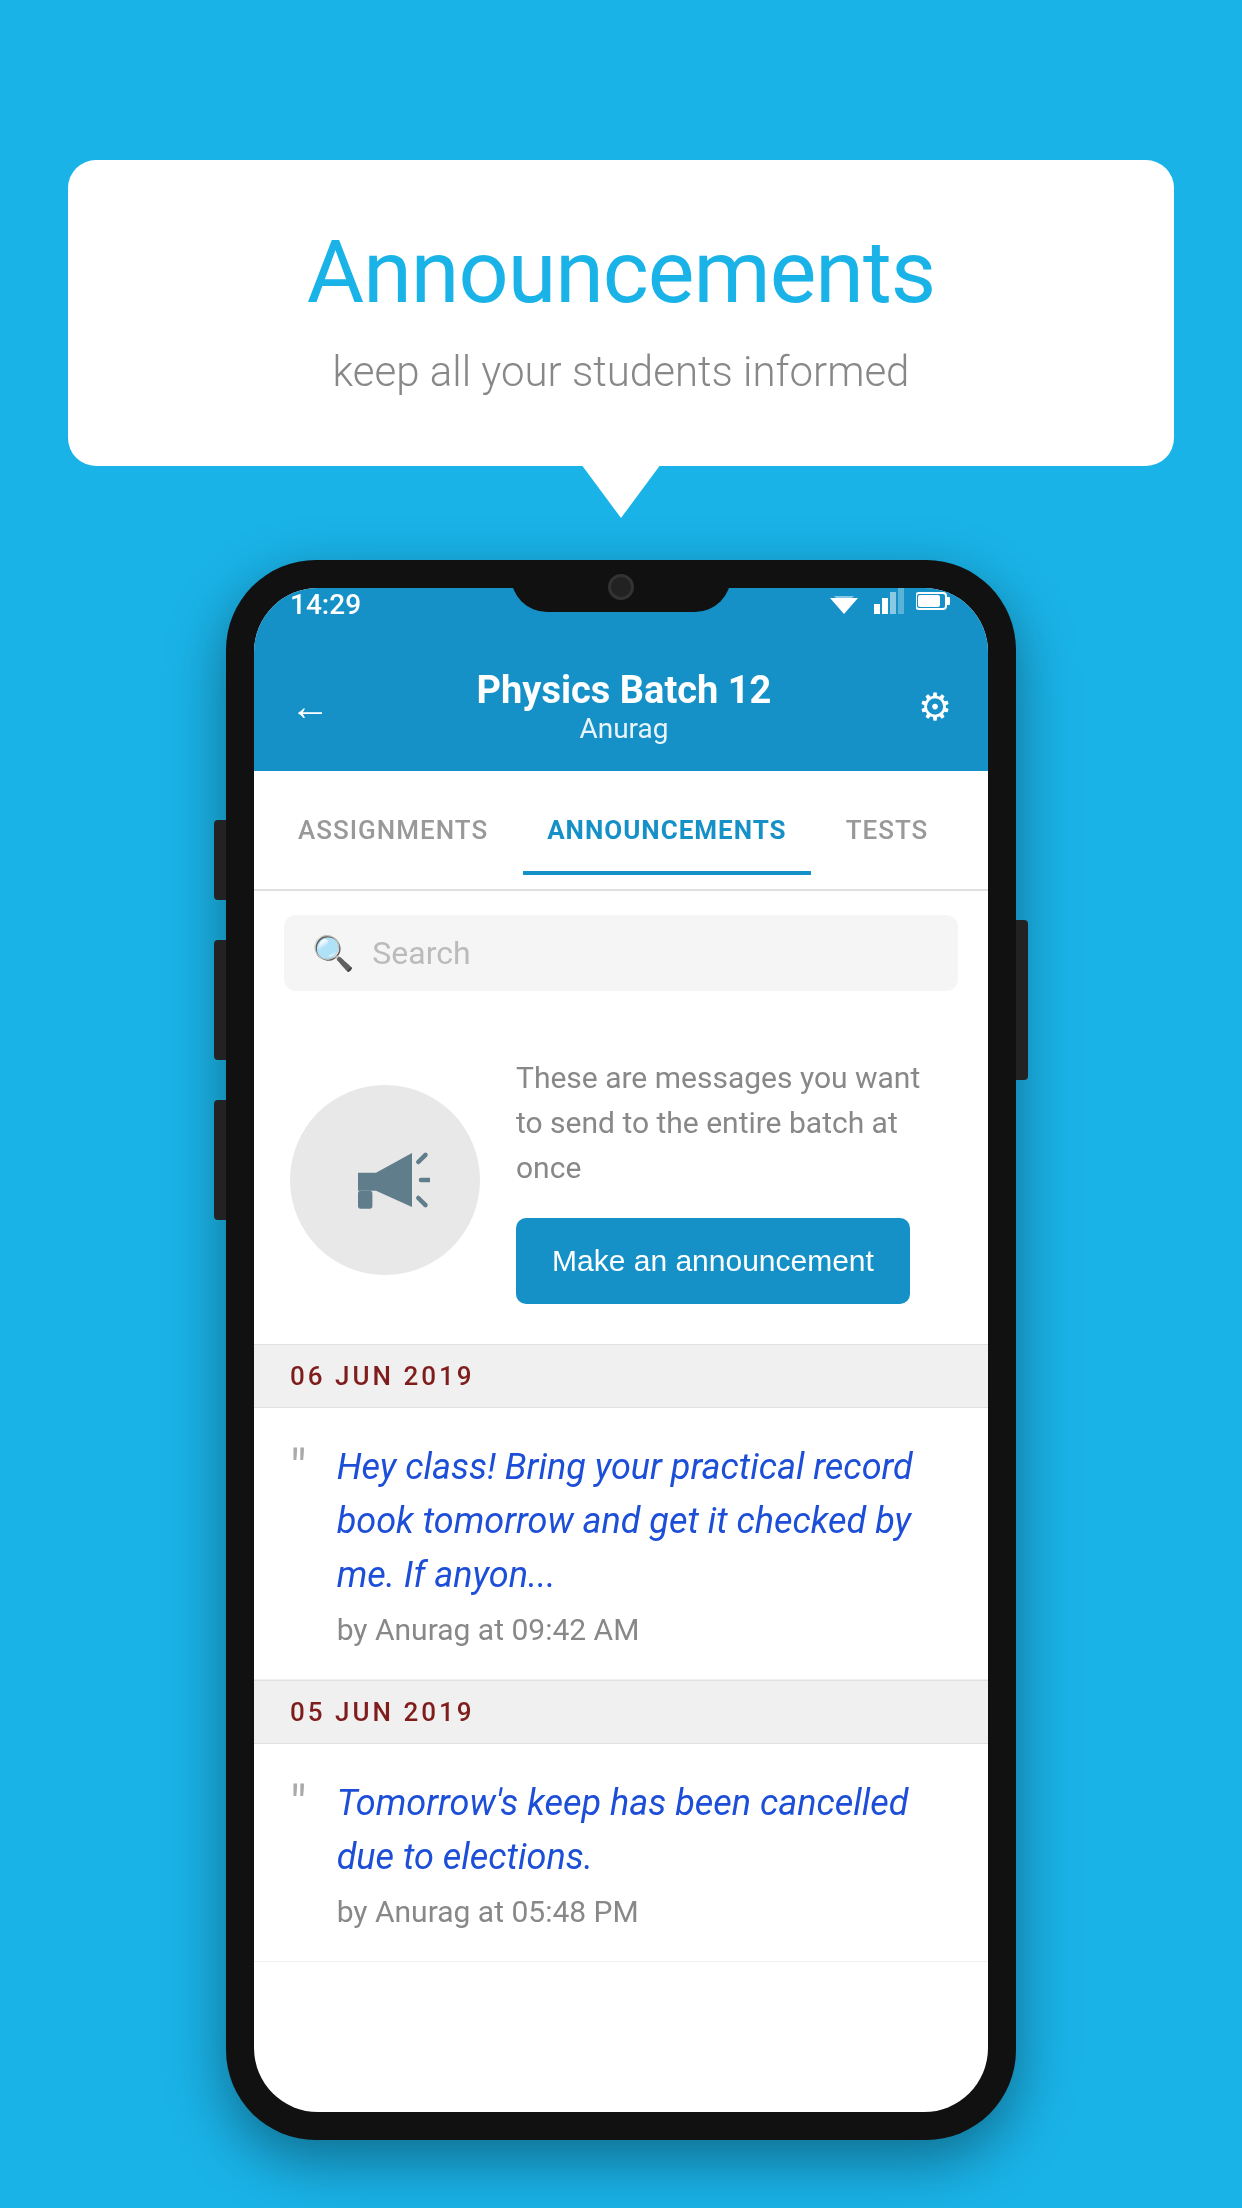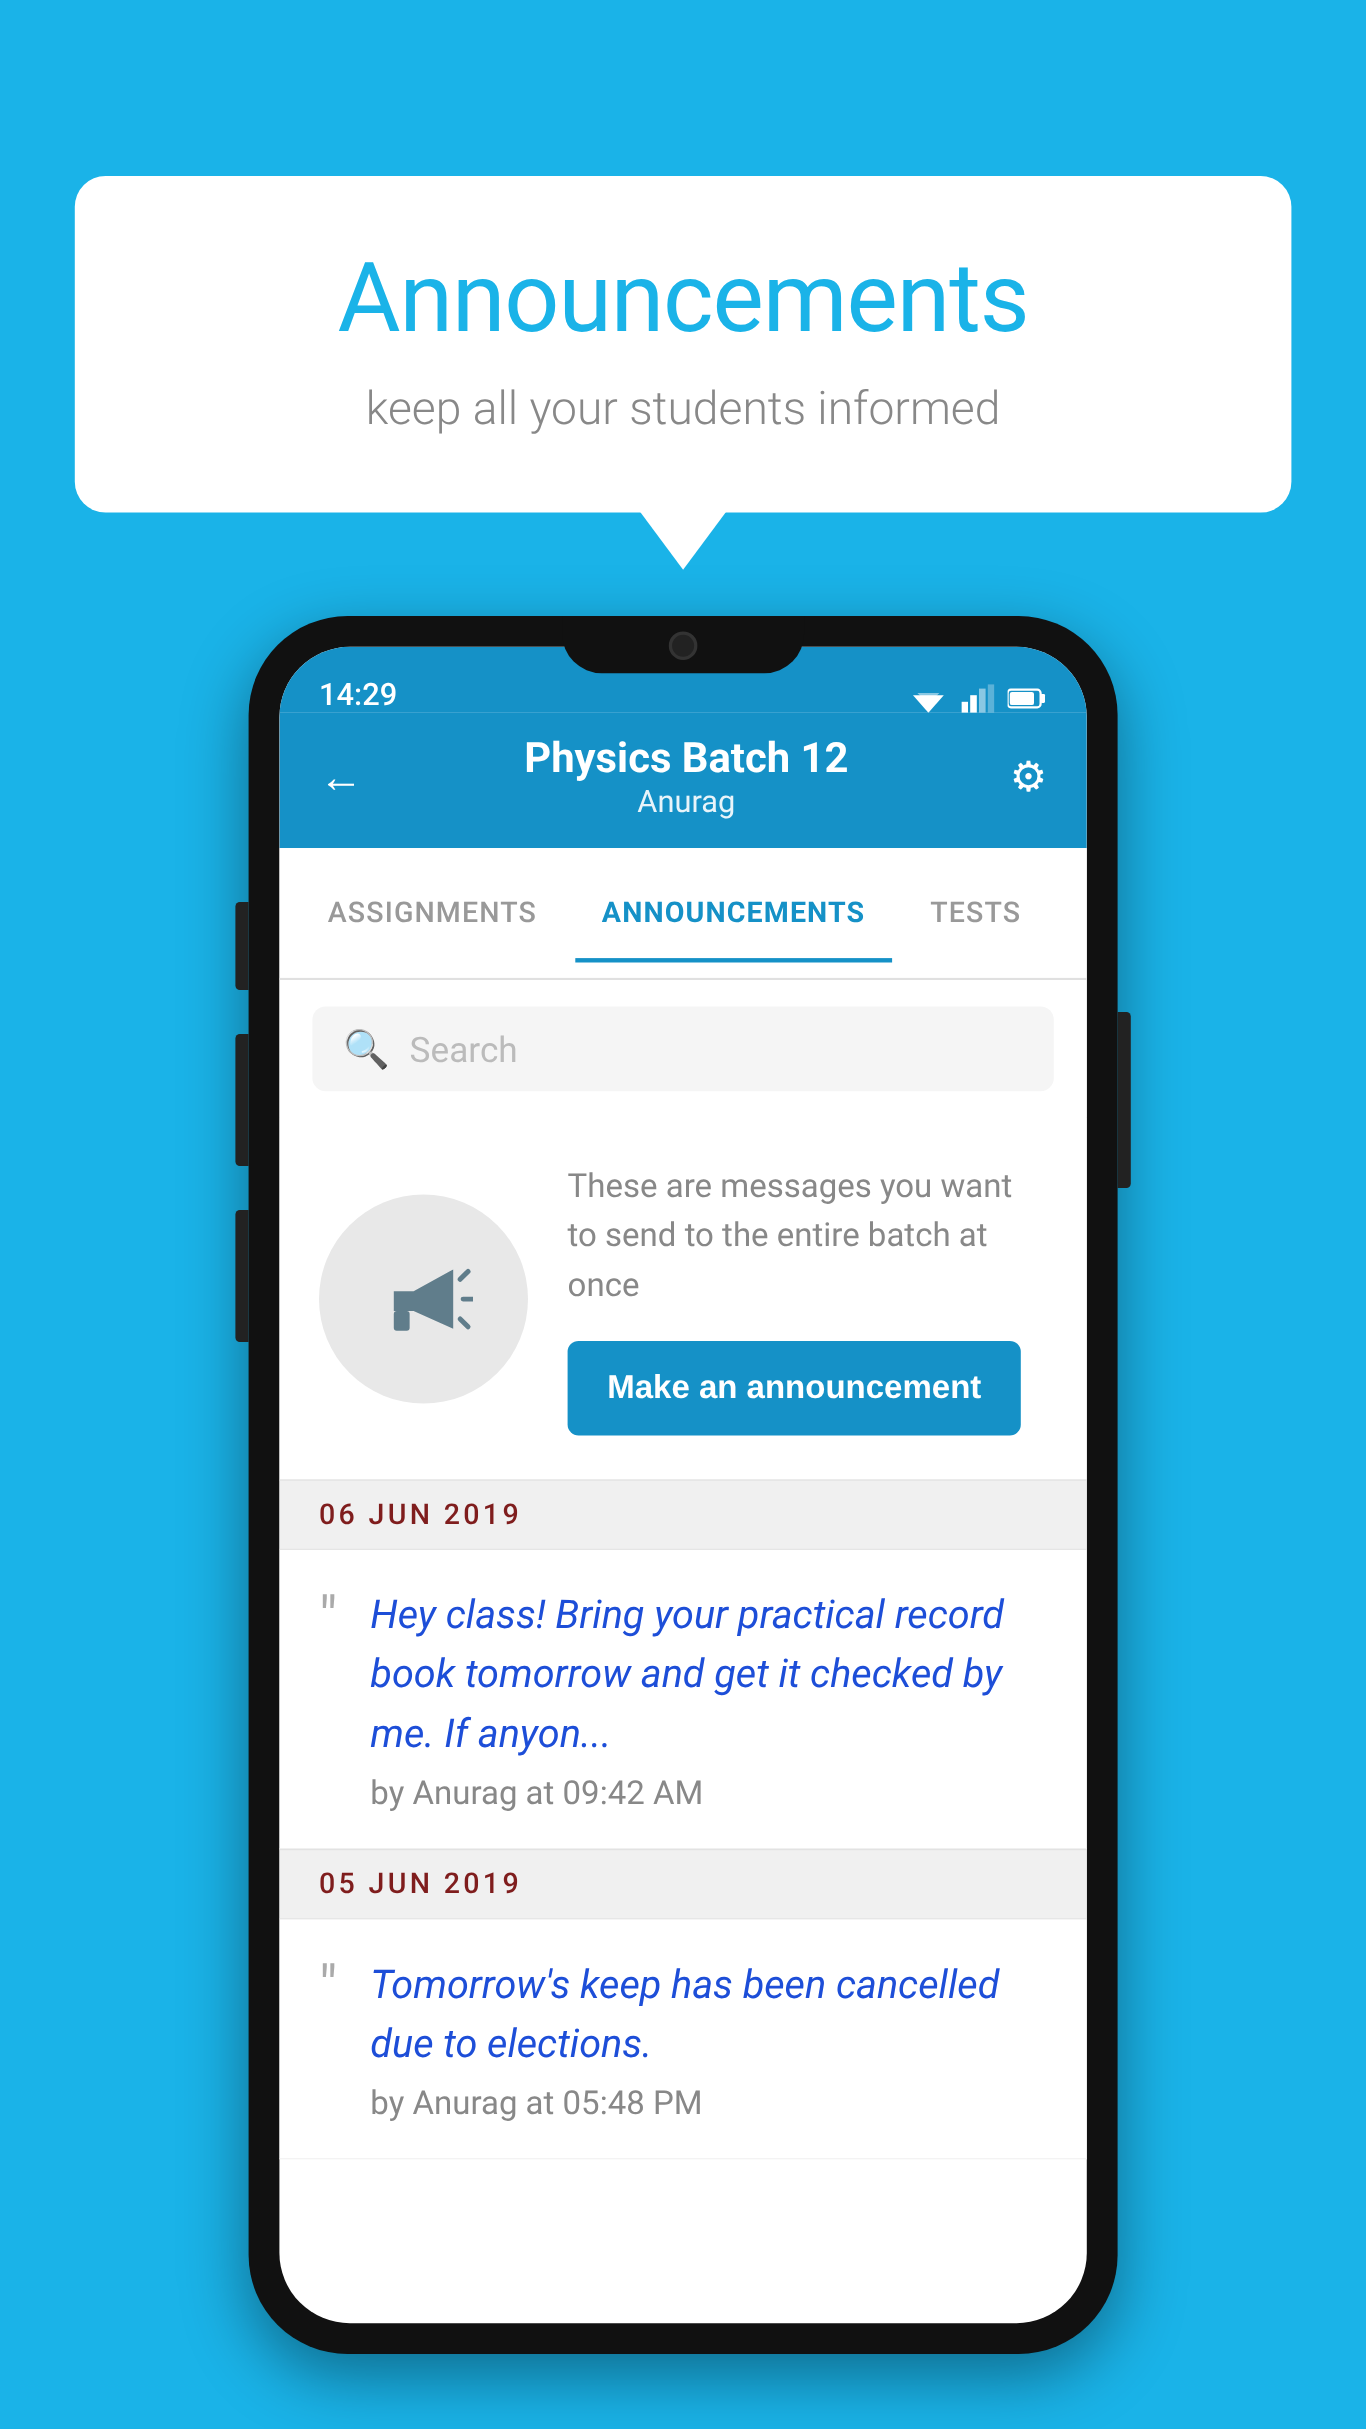--- a/index.html
+++ b/index.html
@@ -154,21 +154,21 @@
       border-radius: 64px;
       overflow: hidden;
       background: white;
     }
 
     
     .status-bar {
       background: #1591c7;
       height: 60px;
       display: flex;
-      align-items: flex-end;
+      align-items: flex-start;
       justify-content: space-between;
       padding: 0 36px;
     }
 
     .status-time {
       color: white;
       font-size: 28px;
       font-weight: 500;
     }
 
@@ -320,21 +320,21 @@
     }
 
     .announce-btn {
       background: #1591c7;
       color: white;
       border: none;
       border-radius: 10px;
       padding: 26px 36px;
       font-size: 30px;
       cursor: pointer;
-      font-weight: 700;
+      font-weight: 400;
     }
 
     
     .date-divider {
       background: #f0f0f0;
       padding: 16px 36px;
       font-size: 26px;
       font-weight: 500;
       color: #7f1d1d;
       letter-spacing: 3px;

